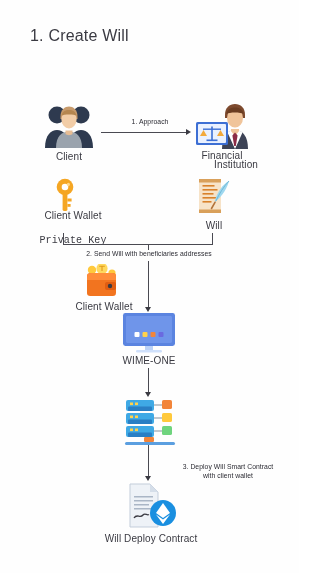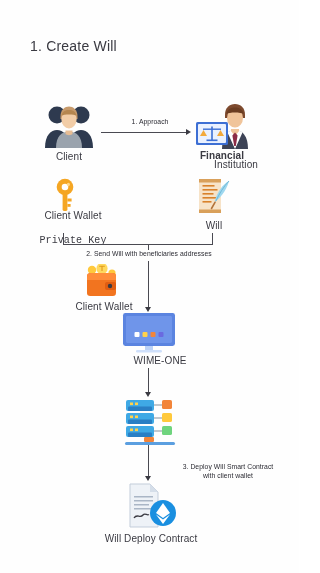--- a/index.html
+++ b/index.html
@@ -6,21 +6,21 @@
   body{
     width:299px;height:573px;position:relative;overflow:hidden;
     font-family:"Liberation Sans","DejaVu Sans",sans-serif;
     color:#2b2b33;
   }
   .canvas{position:absolute;inset:0;background:#fefefe;}
   .abs{position:absolute;}
 
   
   .title{
-    left:30px;top:38px;font-size:14px;color:#3a3a42;letter-spacing:.2px;
+    left:30px;top:27px;font-size:16px;color:#3a3a42;letter-spacing:.2px;
     white-space:nowrap;
   }
   .cap{
     font-size:10px;color:#3a3a42;text-align:center;line-height:9px;
     white-space:nowrap;letter-spacing:.1px;
   }
   .edge-label{
     font-size:6.8px;color:#2b2b33;text-align:center;line-height:9px;
     white-space:nowrap;letter-spacing:.05px;
   }
@@ -90,21 +90,21 @@
       <rect x="2" y="20" width="32" height="23" rx="1.6" fill="#3d6fd4"></rect>
       <rect x="4" y="22" width="28" height="19" rx="1" fill="#eaf1ff"></rect>
 
       <rect x="17.2" y="24.5" width="1.6" height="14" fill="#3d6fd4"></rect>
       <rect x="12.5" y="37.5" width="11" height="1.6" fill="#3d6fd4"></rect>
       <rect x="9" y="26.5" width="18" height="1.4" fill="#3d6fd4"></rect>
       <path d="M9.5 28 L6 34 L13 34 Z" fill="#f2a93b"></path>
       <path d="M26.5 28 L23 34 L30 34 Z" fill="#f2a93b"></path>
     </svg>
   </div>
-  <div class="abs cap" style="left:186px;top:151px;width:72px;font-weight:bold;">Financial</div>
+  <div class="abs cap" style="left:186px;top:151px;width:72px;">Financial</div>
   <div class="abs cap" style="left:186px;top:160px;width:72px;text-align:right;">Institution</div>
 
   <div class="ico" style="left:51px;top:178px;">
     <svg width="28" height="34" viewBox="0 0 28 34">
       <circle cx="14" cy="9" r="8.3" fill="#f5a623"></circle>
       <circle cx="14" cy="9" r="3.3" fill="#ffffff"></circle>
       <rect x="11.6" y="15" width="4.8" height="18" rx="1.4" fill="#f5a623"></rect>
       <rect x="16.4" y="20.5" width="4.2" height="3" fill="#f5a623"></rect>
       <rect x="16.4" y="26" width="3.2" height="2.8" fill="#f5a623"></rect>
       <circle cx="17.4" cy="6.4" r="1.6" fill="#ffd88a"></circle>
@@ -160,21 +160,21 @@
       <rect x="2" y="1" width="52" height="33" rx="2.4" fill="#5b84e0"></rect>
       <rect x="5" y="4" width="46" height="27" rx="1.4" fill="#6f95ea"></rect>
       <rect x="13.5" y="20" width="5" height="5" rx="1" fill="#ffffff"></rect>
       <rect x="21.5" y="20" width="5" height="5" rx="1" fill="#ffd24d"></rect>
       <rect x="29.5" y="20" width="5" height="5" rx="1" fill="#f2853a"></rect>
       <rect x="37.5" y="20" width="5" height="5" rx="1" fill="#6a6ae0"></rect>
       <rect x="24" y="34" width="8" height="4" fill="#bcd2f7"></rect>
       <rect x="15" y="38" width="26" height="2.6" rx="1.3" fill="#cfe0fb"></rect>
     </svg>
   </div>
-  <div class="abs cap" style="left:129px;top:356px;width:62px;">WIME-ONE</div>
+  <div class="abs cap" style="left:118px;top:356px;width:62px;">WIME-ONE</div>
 
   <div class="abs vline" style="left:148px;top:368px;height:26px;"></div>
   <div class="abs arrow-d" style="left:145px;top:392px;"></div>
 
   <div class="ico" style="left:122px;top:397px;">
     <svg width="56" height="52" viewBox="0 0 56 52">
 
       <rect x="4" y="3" width="28" height="11" rx="2" fill="#3fa9e5"></rect>
       <rect x="4" y="16" width="28" height="11" rx="2" fill="#3fa9e5"></rect>
       <rect x="4" y="29" width="28" height="11" rx="2" fill="#3fa9e5"></rect>

